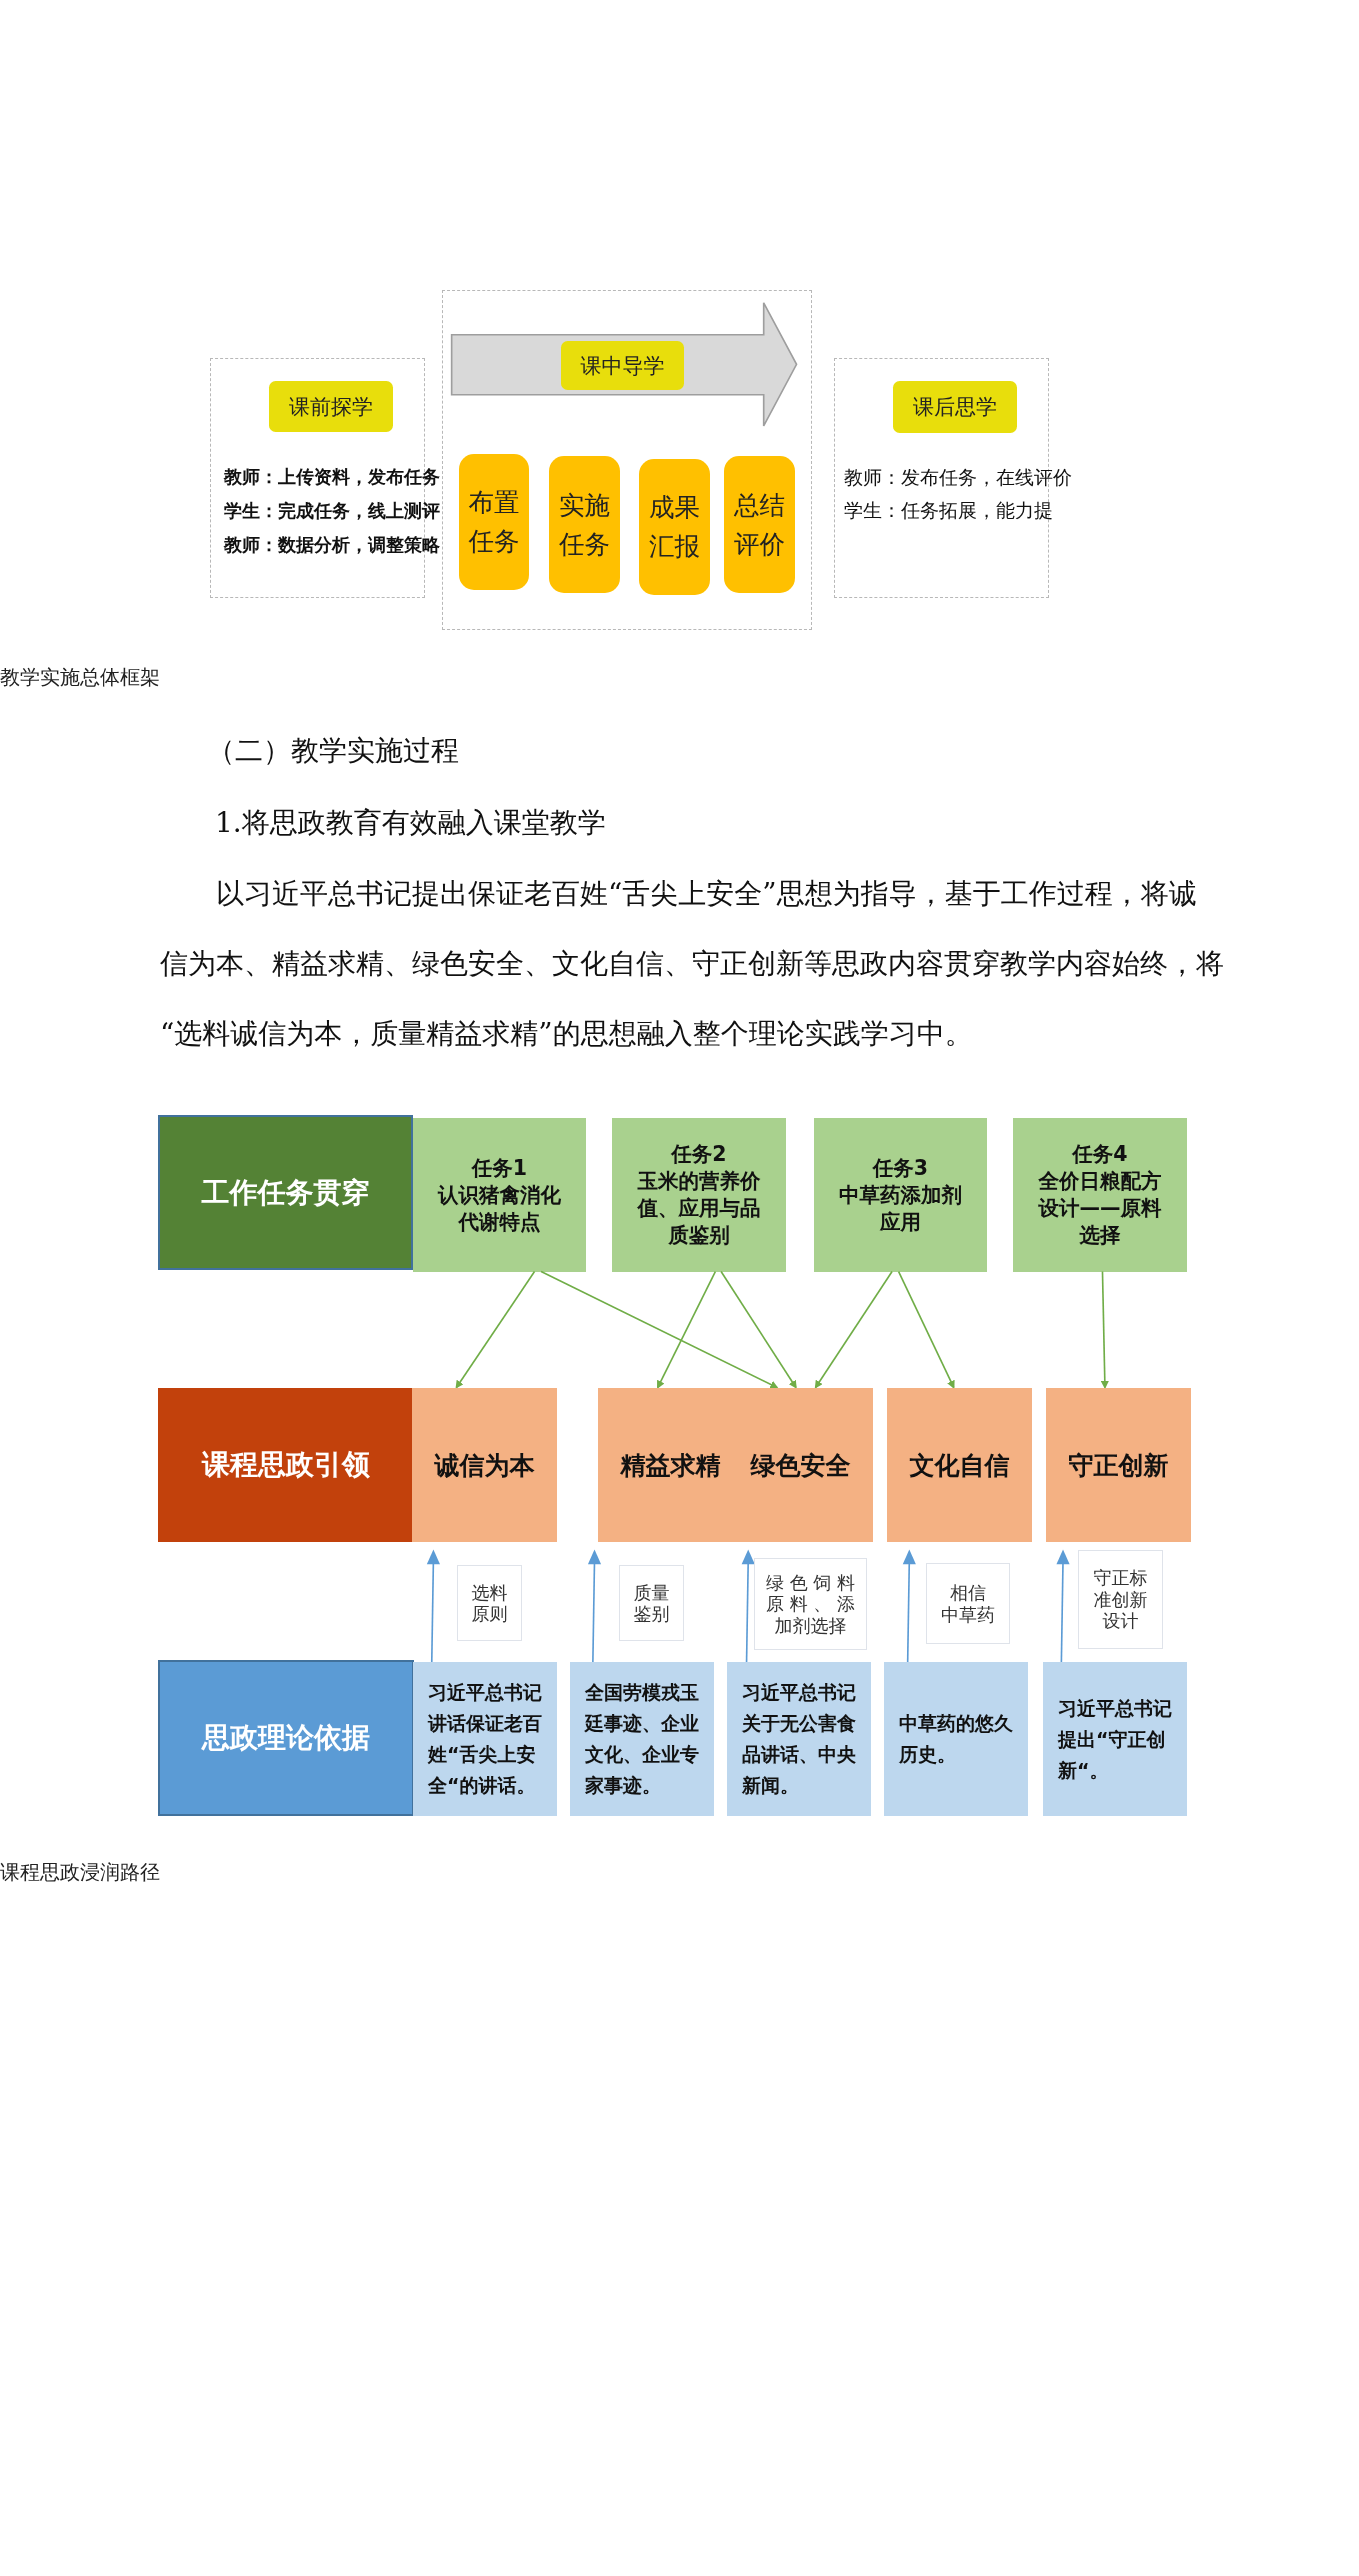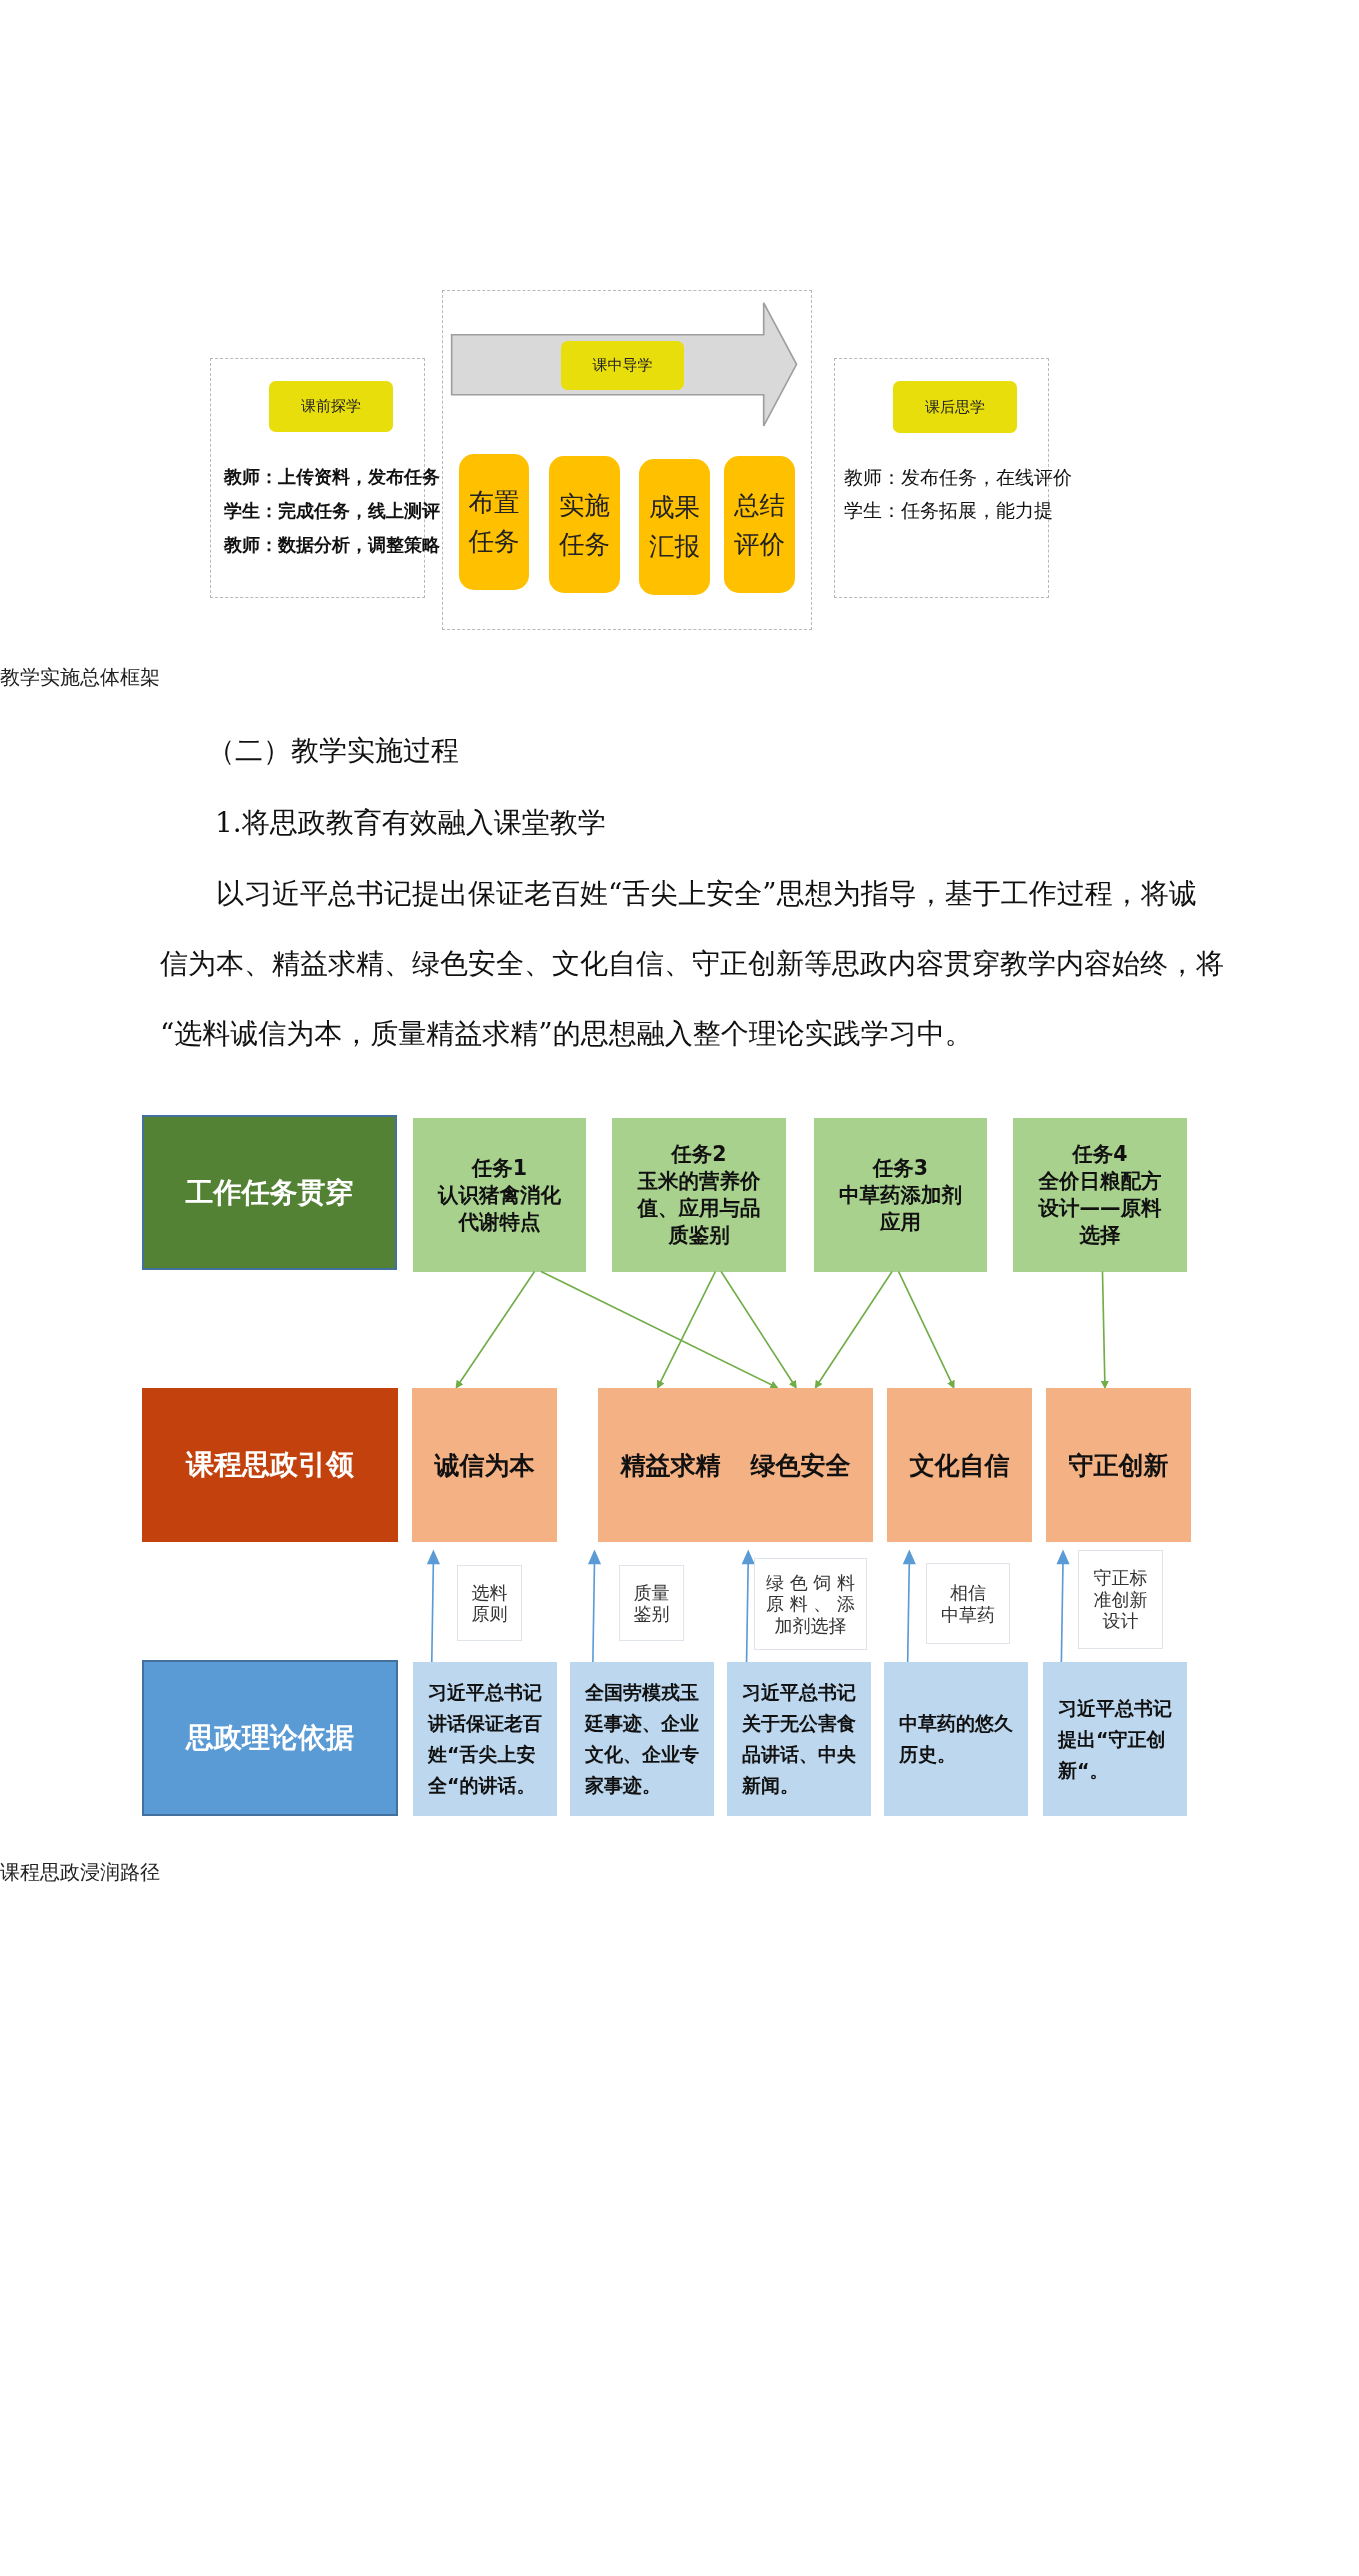--- a/index.html
+++ b/index.html
@@ -1,26 +1,26 @@
 <!DOCTYPE html>
 <html style="font-size:13px"><head>
 <meta charset="utf-8">
 <style>
   html,body{margin:0;padding:0;background:#ffffff;}
   body{width:1360px;height:2576px;position:relative;overflow:hidden;font-family:"DejaVu Serif","Liberation Serif",serif;color:#111;}
   .abs{position:absolute;box-sizing:border-box;}
   .dash{border:1.6px dashed #b8b8b8;}
-  .ylabel{background:#e8de0c;border-radius:6.6px;display:flex;align-items:center;justify-content:center;font-size:15px;color:#222;}
+  .ylabel{background:#e8de0c;border-radius:6.6px;display:flex;align-items:center;justify-content:center;font-size:21px;color:#222;}
   .steps{font-family:"DejaVu Sans","Liberation Sans",sans-serif;font-weight:bold;font-size:18px;line-height:34px;color:#111;white-space:nowrap;text-align:right;}
   .steps-r{font-size:19px;line-height:34px;color:#111;white-space:nowrap;}
   .obox{background:#ffc000;border-radius:15px;display:flex;align-items:center;justify-content:center;text-align:center;font-size:25.5px;line-height:39px;color:#222;white-space:pre-line;}
   .caption{font-size:20px;color:#222;text-align:left;white-space:nowrap;}
   .heading{font-size:28px;color:#111;white-space:nowrap;}
   .para{font-size:28px;color:#111;white-space:nowrap;}
-  .bigbox{display:flex;align-items:center;justify-content:center;color:#fff;font-family:"DejaVu Sans","Liberation Sans",sans-serif;font-weight:bold;font-size:28px;}
+  .bigbox{display:flex;align-items:center;justify-content:center;color:#fff;font-family:"DejaVu Sans","Liberation Sans",sans-serif;font-weight:bold;font-size:28px;margin-left:16px;}
   .gbox{background:#a9d18e;display:flex;align-items:center;justify-content:center;text-align:center;font-family:"DejaVu Sans","Liberation Sans",sans-serif;font-weight:bold;font-size:20.5px;line-height:27px;color:#111;white-space:pre-line;}
   .pbox{background:#f4b183;display:flex;align-items:center;justify-content:center;font-family:"DejaVu Sans","Liberation Sans",sans-serif;font-weight:bold;font-size:25px;color:#111;}
   .bbox{background:#bdd7ee;display:flex;align-items:center;padding-left:15px;font-family:"DejaVu Sans","Liberation Sans",sans-serif;font-weight:bold;font-size:19px;line-height:31px;color:#111;white-space:pre-line;}
   .note{background:#fff;border:0.8px solid #dfe3ea;display:flex;align-items:center;justify-content:center;text-align:center;font-family:"DejaVu Sans","Liberation Sans",sans-serif;font-size:18px;line-height:21.4px;color:#333;white-space:pre-line;}
 </style>
 </head>
 <body>
 
 <div class="abs dash" style="left:210px;top:358px;width:215px;height:240px;"></div>
 <div class="abs ylabel" style="left:269px;top:381px;width:124px;height:51px;">课前探学</div>

